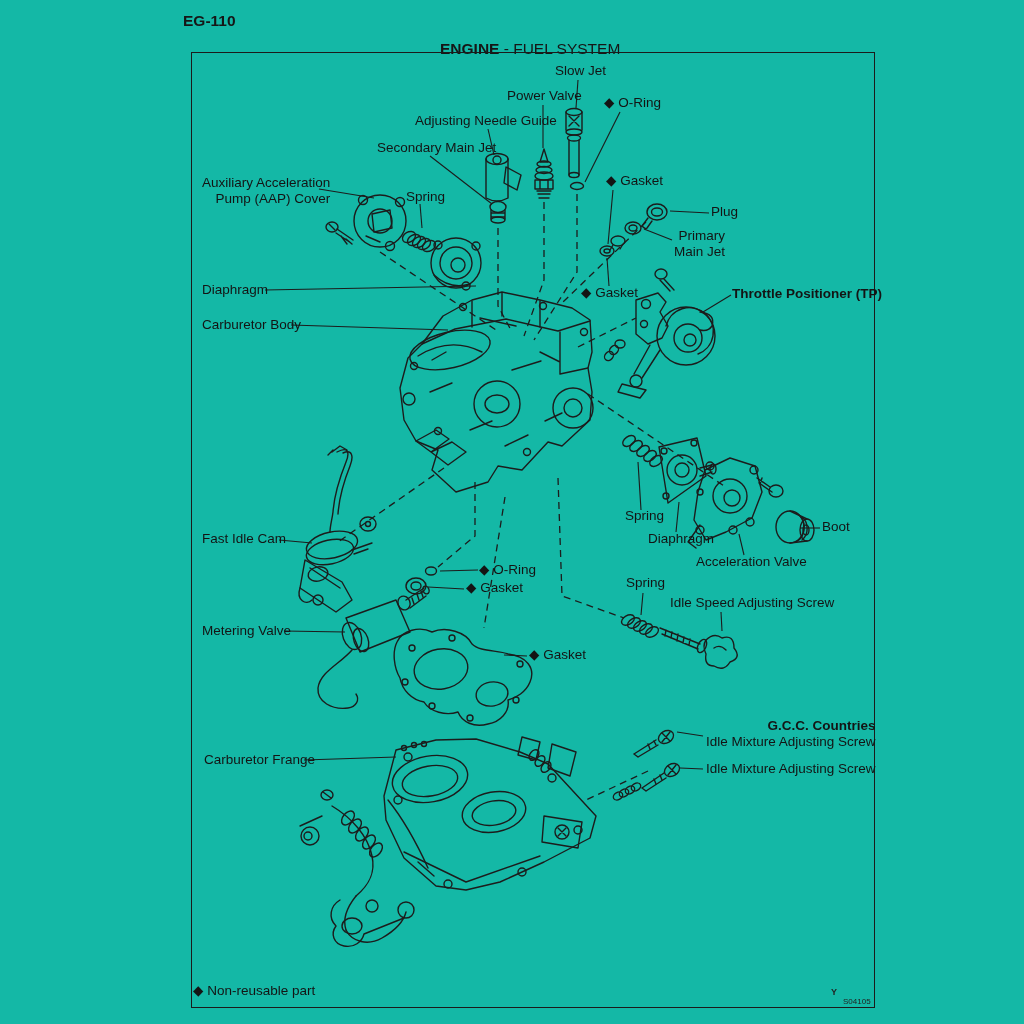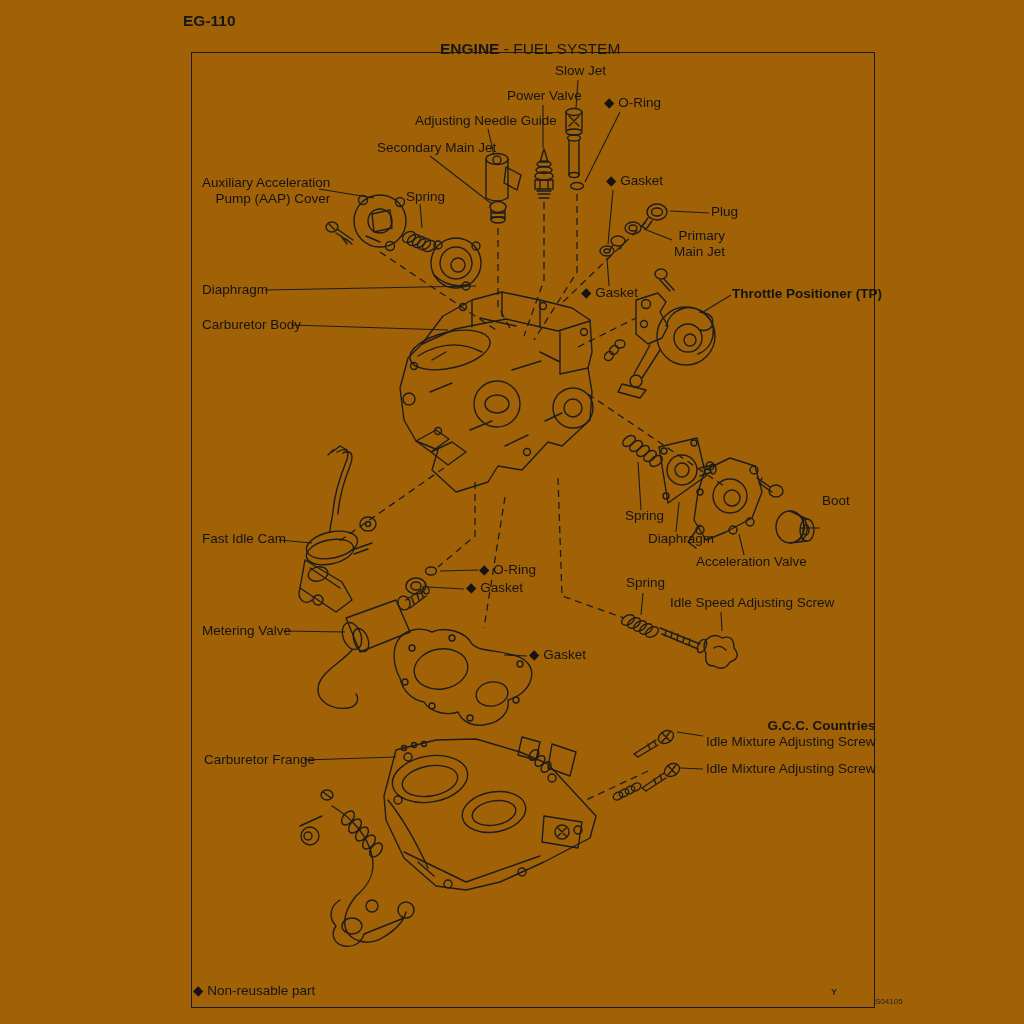--- a/index.html
+++ b/index.html
@@ -1,16 +1,16 @@
 <!DOCTYPE html>
 <html><head>
 <meta charset="utf-8">
 <style>
   html,body{margin:0;padding:0;background:#ffffff;}
-  #page{position:relative;width:1024px;height:1024px;background:#a16207;overflow:hidden;
+  #page{position:relative;width:1024px;height:1024px;background:#14b8a6;overflow:hidden;
         font-family:"Liberation Sans","DejaVu Sans",sans-serif;color:#161616;}
   .hdr{position:absolute;font-size:15.5px;white-space:nowrap;}
   .b{font-weight:bold;}
   #frame{position:absolute;left:191px;top:52px;width:682px;height:954px;border:1.6px solid #1b1b1b;}
   .lbl{position:absolute;font-size:13.5px;line-height:15.5px;white-space:nowrap;color:#141414;text-align:right;}
   .tiny{position:absolute;white-space:nowrap;color:#222;}
   svg{position:absolute;left:0;top:0;}
   .art path,.art circle,.art ellipse,.art line,.art polyline{fill:none;stroke:#1c1c1c;stroke-width:1.4;
        stroke-linecap:round;stroke-linejoin:round;}
   .leader line{stroke:#1c1c1c;stroke-width:1.1;}
@@ -372,30 +372,30 @@
   <div class="lbl" style="left:202px;top:175px;"><span>Auxiliary Acceleration</span><br><span>Pump (AAP) Cover</span></div>
   <div class="lbl" style="left:406px;top:189px;">Spring</div>
   <div class="lbl" style="left:711px;top:204px;">Plug</div>
   <div class="lbl" style="left:674px;top:228px;"><span>Primary</span><br><span>Main Jet</span></div>
   <div class="lbl" style="left:202px;top:282px;">Diaphragm</div>
   <div class="lbl" style="left:581px;top:285px;">◆ Gasket</div>
   <div class="lbl" style="left:732px;top:286px;font-weight:bold;">Throttle Positioner (TP)</div>
   <div class="lbl" style="left:202px;top:317px;">Carburetor Body</div>
   <div class="lbl" style="left:625px;top:508px;">Spring</div>
   <div class="lbl" style="left:648px;top:531px;">Diaphragm</div>
-  <div class="lbl" style="left:822px;top:493px;">Boot</div>
+  <div class="lbl" style="left:822px;top:519px;">Boot</div>
   <div class="lbl" style="left:696px;top:554px;">Acceleration Valve</div>
   <div class="lbl" style="left:202px;top:531px;">Fast Idle Cam</div>
   <div class="lbl" style="left:479px;top:562px;">◆ O-Ring</div>
   <div class="lbl" style="left:466px;top:580px;">◆ Gasket</div>
   <div class="lbl" style="left:626px;top:575px;">Spring</div>
   <div class="lbl" style="left:670px;top:595px;">Idle Speed Adjusting Screw</div>
   <div class="lbl" style="left:202px;top:623px;">Metering Valve</div>
   <div class="lbl" style="left:529px;top:647px;">◆ Gasket</div>
   <div class="lbl" style="left:706px;top:718px;"><span class="b">G.C.C. Countries</span><br><span>Idle Mixture Adjusting Screw</span></div>
   <div class="lbl" style="left:706px;top:761px;">Idle Mixture Adjusting Screw</div>
   <div class="lbl" style="left:204px;top:752px;">Carburetor Frange</div>
 
   <div class="lbl" style="left:193px;top:983px;">◆ Non-reusable part</div>
   <div class="tiny b" style="left:831px;top:987px;font-size:9px;">Y</div>
-  <div class="tiny" style="left:843px;top:997px;font-size:8px;margin-left:32px;">S04105</div>
+  <div class="tiny" style="left:843px;top:997px;font-size:8px;">S04105</div>
 
 </div>
 
 </body></html>

